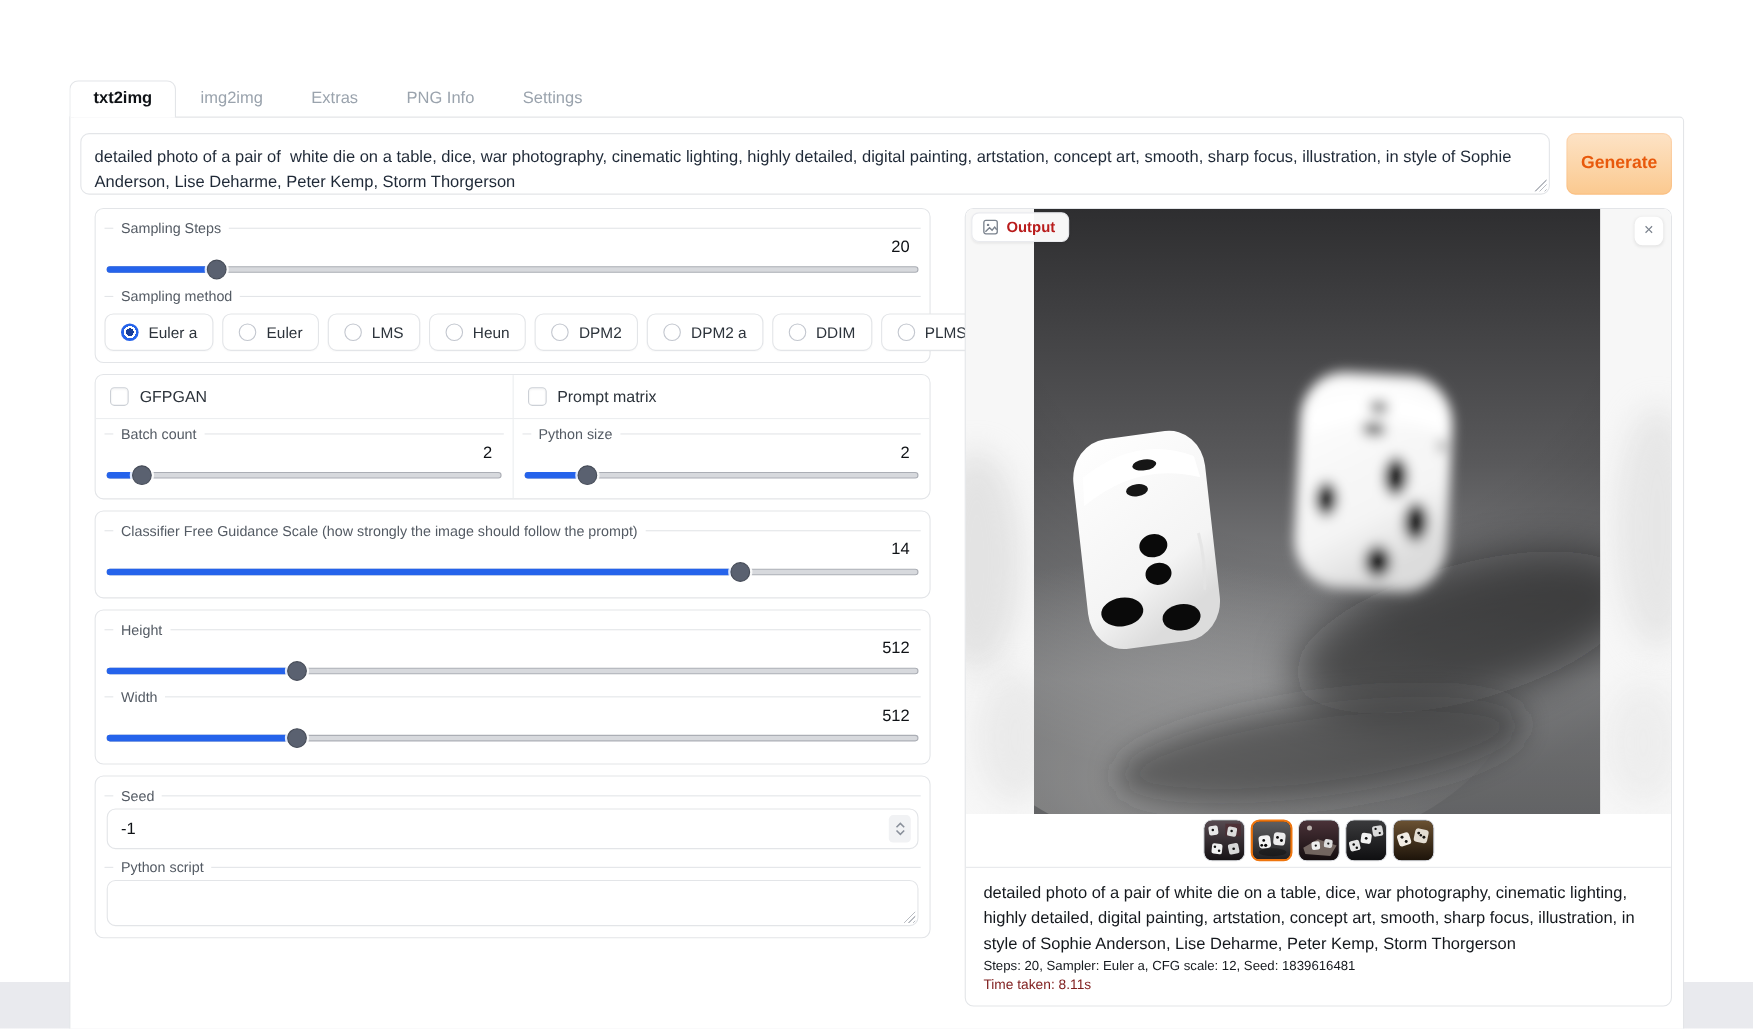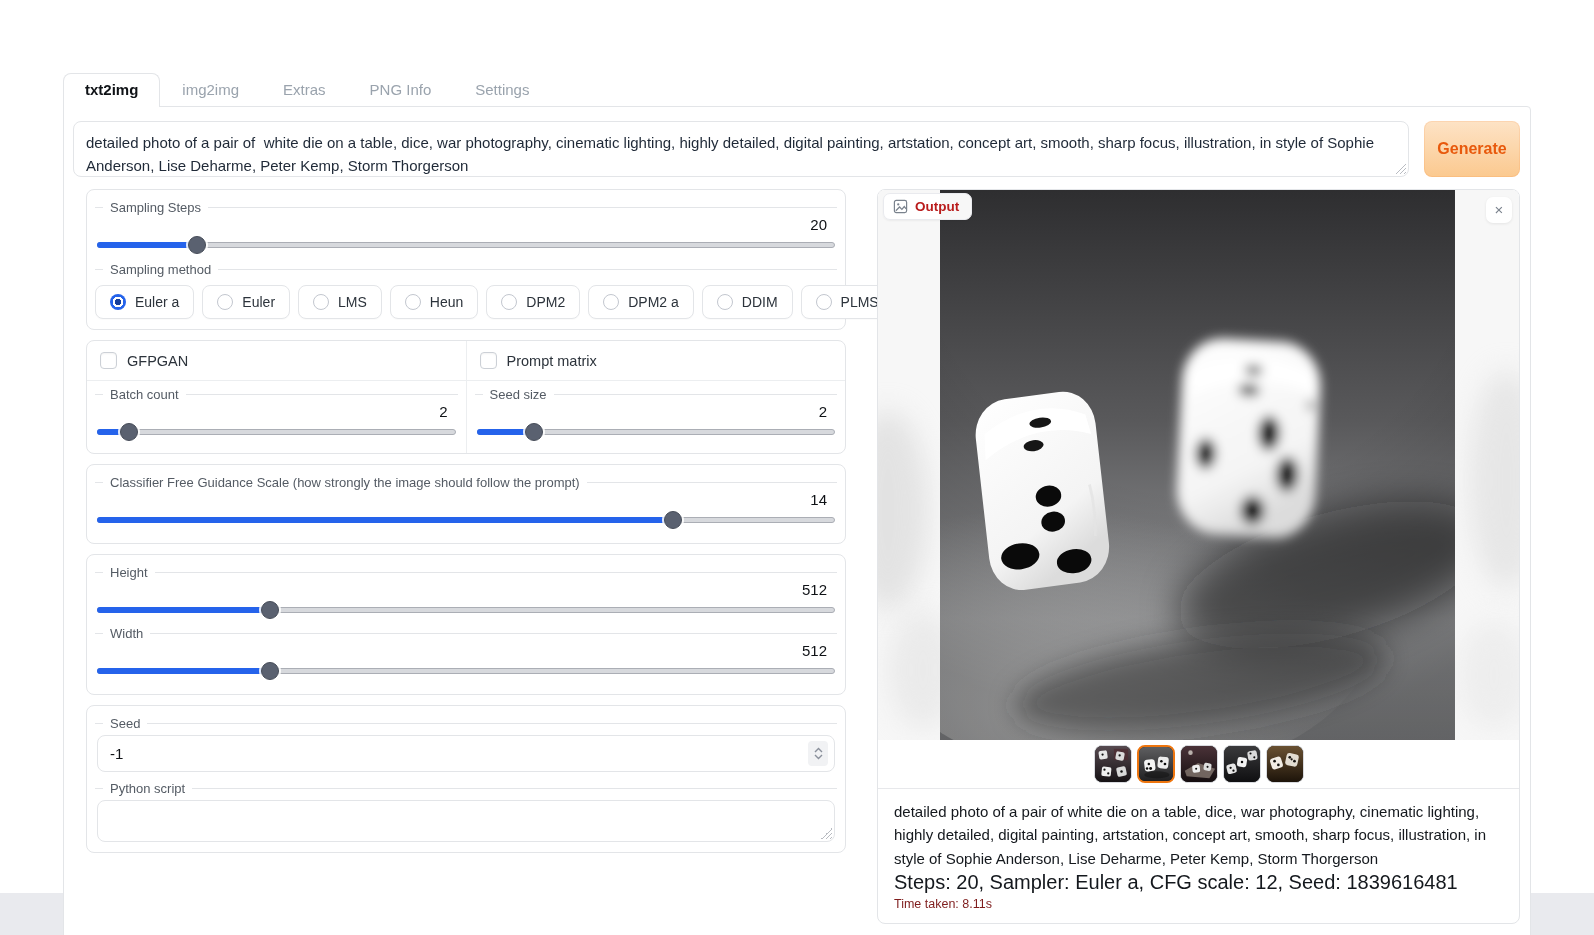--- a/index.html
+++ b/index.html
@@ -155,21 +155,21 @@
   .main-image { width:564px; height:550px; display:block; }
   .thumbs { height:48px; display:flex; align-items:center; justify-content:center; gap:5px; background:#fff; }
   .thumb {
     width:38px; height:38px; border-radius:8px; overflow:hidden; cursor:pointer;
     border:1px solid #d9dbe0; padding:0; background:#222; flex:0 0 auto;
   }
   .thumb svg { display:block; width:100%; height:100%; }
   .thumb.on { border:2.5px solid #ee750e; }
   .caption { border-top:1px solid #e7e8eb; padding:11px 16px 12px; }
   .cap-prompt { font-size:15px; line-height:1.55; color:#14181d; }
-  .cap-params { font-size:20px; color:#14181d; margin-top:1px; }
+  .cap-params { font-size:12px; color:#14181d; margin-top:1px; }
   .cap-time { font-size:12.5px; color:#7f1d1d; margin-top:3px; }
 </style>
 </head>
 <body>
 
 <div class="page">
 
   <div class="tabs">
     <div class="tab on">txt2img</div>
     <div class="tab">img2img</div>
@@ -261,21 +261,21 @@
               <div class="slider-val">2</div>
               <div class="slider">
                 <div class="track"></div>
                 <div class="fill" style="width: 9%;">
                     <div class="knob"></div>
                   </div>
               </div>
             </div>
             <div class="cell right mini-slider-cell">
               <div class="legend">
-                  <span>Seed size</span>
+                  <span>Python size</span>
                 </div>
               <div class="slider-val">2</div>
               <div class="slider">
                 <div class="track"></div>
                 <div class="fill" style="width: 16%;">
                     <div class="knob"></div>
                   </div>
               </div>
             </div>
           </div>

